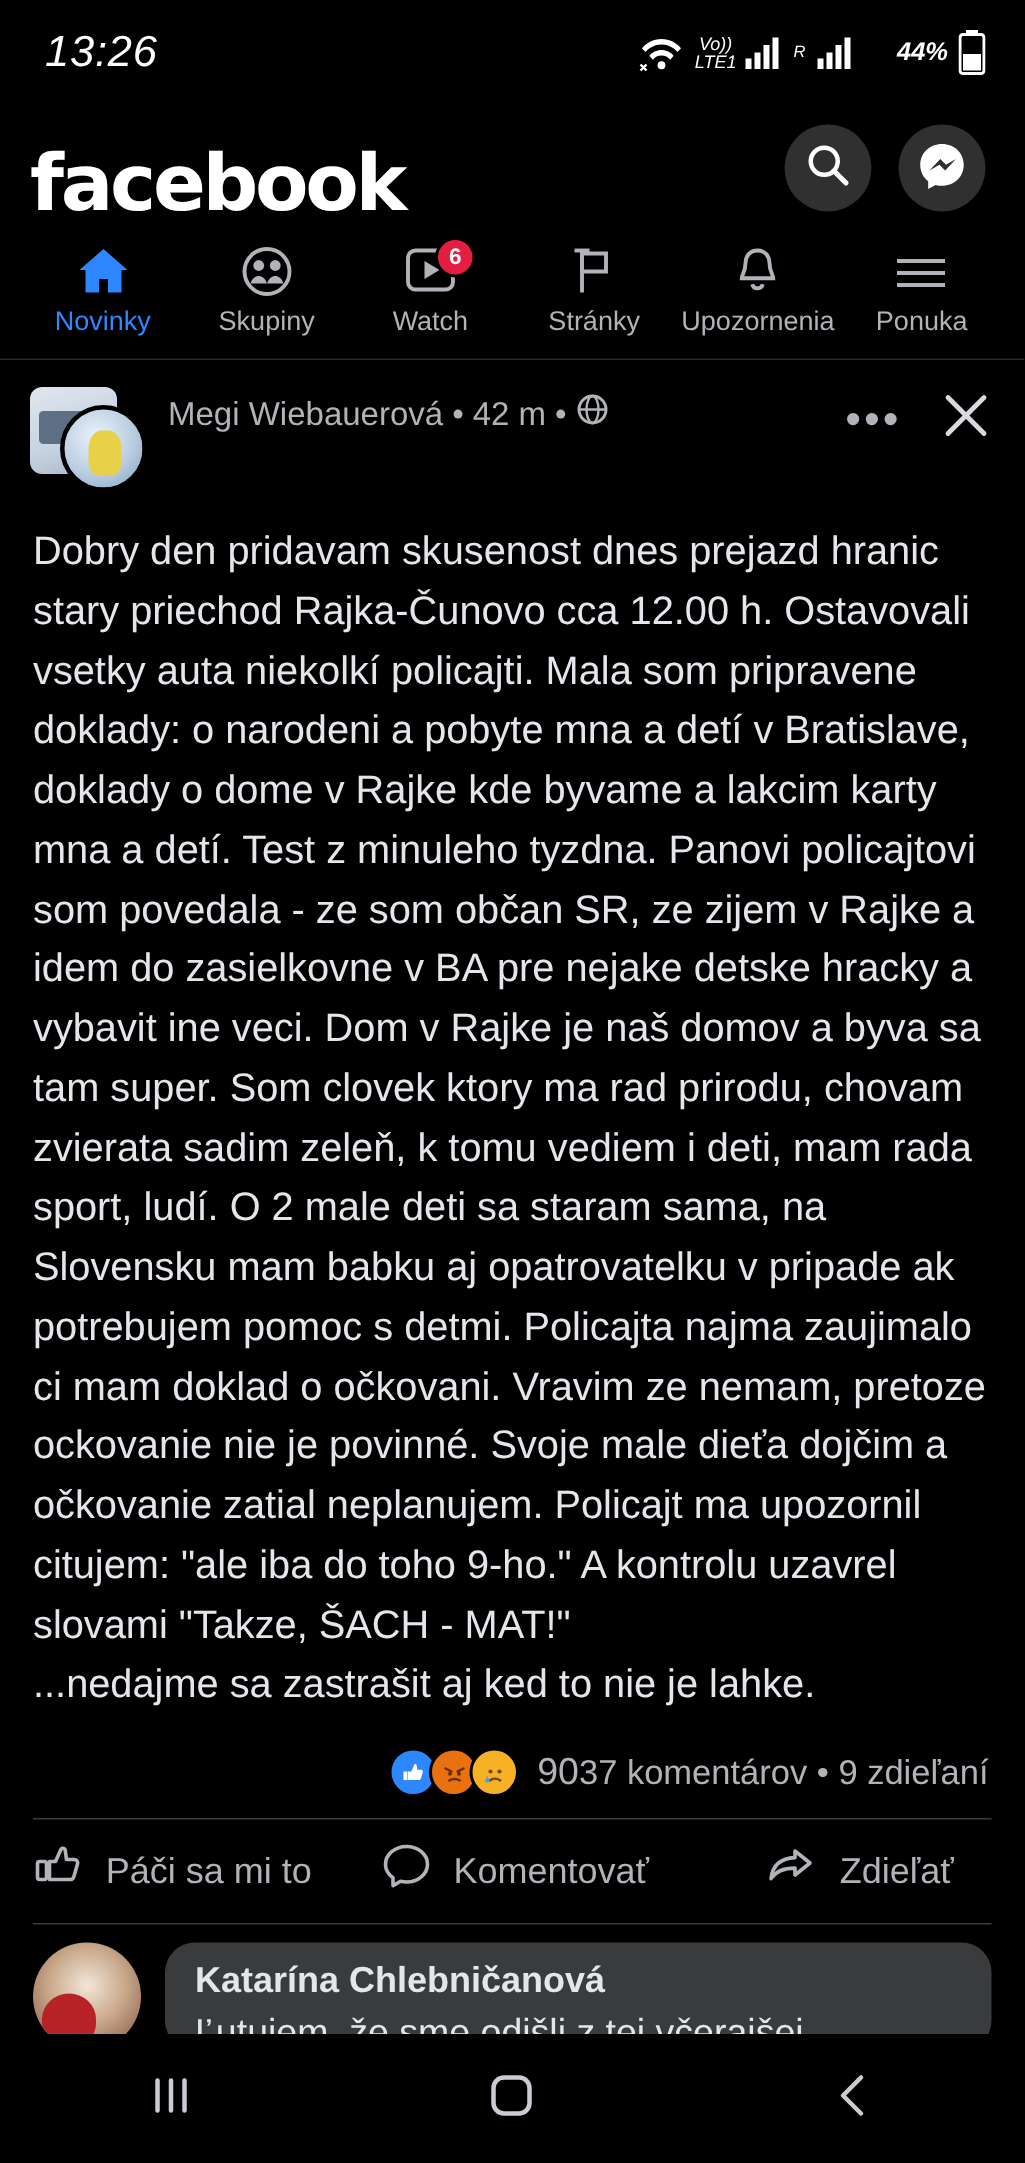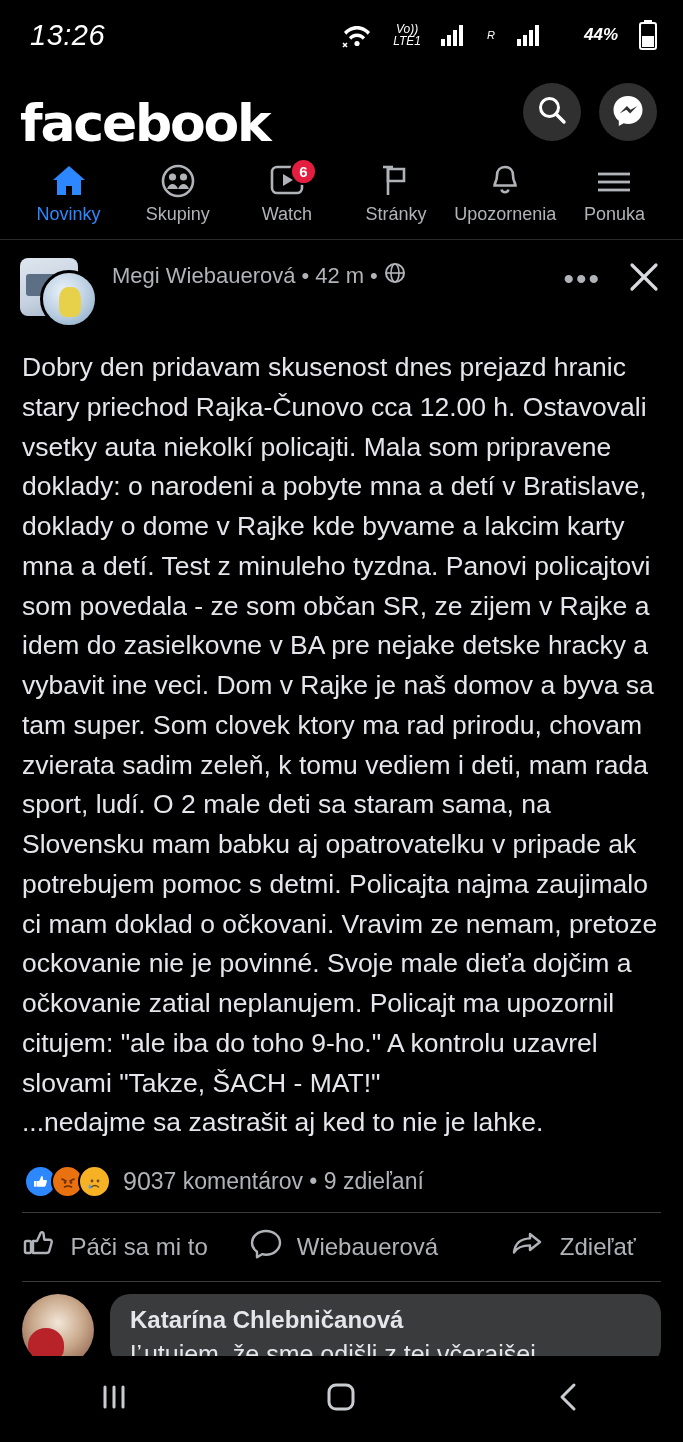--- a/index.html
+++ b/index.html
@@ -30,21 +30,21 @@
     color: #ffffff;
     font-style: italic;
   }
   .status-clock {
     font-size: 29px;
     letter-spacing: 0.5px;
   }
   .status-right {
     display: flex;
     align-items: center;
-    gap: 21px;
+    gap: 7px;
   }
   .status-right svg { display: block; }
   .volte-block {
     display: flex;
     flex-direction: column;
     align-items: center;
     line-height: 1;
     font-size: 11px;
     margin-right: -2px;
   }
@@ -211,21 +211,21 @@
     color: #e4e6eb;
     font-size: 26.5px;
     line-height: 1.5;
     padding: 14px 22px 6px 22px;
     white-space: pre-wrap;
   }
 
   .reactions-row {
     display: flex;
     align-items: center;
-    justify-content: flex-start;
+    justify-content: flex-end;
     padding: 16px 24px 14px 24px;
   }
   .reactions-left {
     display: flex;
     align-items: center;
     gap: 0;
   }
   .react {
     width: 33px; height: 33px;
     border-radius: 50%;
@@ -539,21 +539,21 @@
               </svg>
           </span>
           <span>Páči sa mi to</span>
         </div>
         <div class="action-btn">
           <span>
             <svg width="34" height="34" viewBox="0 0 34 34">
                 <path d="M17 4C9.3 4 3 9.3 3 15.8c0 3.6 2 6.8 5 9v5.4l5-3c1.3.3 2.6.5 4 .5 7.7 0 14-5.3 14-11.9S24.7 4 17 4z" fill="none" stroke="#b0b3b8" stroke-width="2.4" stroke-linejoin="round"></path>
               </svg>
           </span>
-          <span>Wiebauerová</span>
+          <span>Komentovať</span>
         </div>
         <div class="action-btn">
           <span>
             <svg width="38" height="34" viewBox="0 0 38 34">
                 <path d="M22 7l10 8-10 8v-4.6c-8 0-13 2.2-16 7 1-8.6 6.5-13.6 16-14z" fill="none" stroke="#b0b3b8" stroke-width="2.4" stroke-linejoin="round"></path>
               </svg>
           </span>
           <span>Zdieľať</span>
         </div>
       </div>

